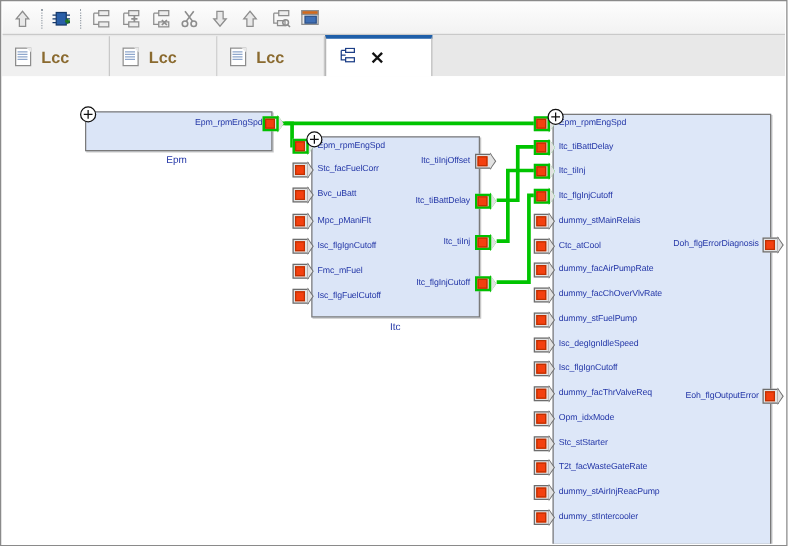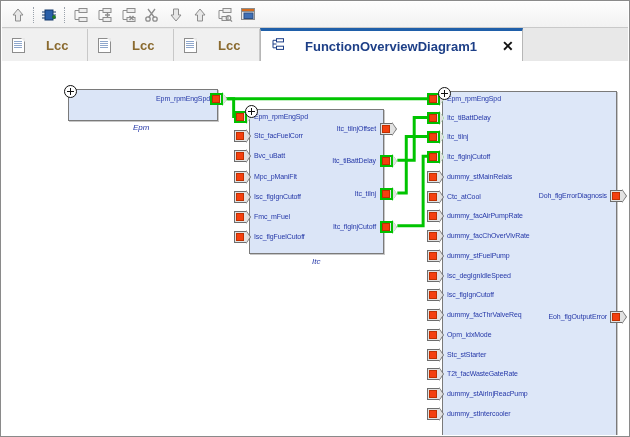--- a/index.html
+++ b/index.html
@@ -25,22 +25,22 @@
 
   
   .tabstrip{
     position:absolute;left:1px;top:27px;right:1px;height:33px;
     background:#e8e8e8;
     box-sizing:border-box;
     display:flex;align-items:flex-end;
   }
   .tab{
     height:32px;min-width:86px;
-    display:flex;align-items:center;gap:21px;
-    padding:0 8px 0 10px;
+    display:flex;align-items:center;gap:8px;
+    padding:0 24px 0 10px;
     box-sizing:border-box;
     background:#f0f0f0;
     border-right:1px solid #c8c8c8;
     color:#8a6a2f;
     font-size:13px;font-weight:bold;
     position:relative;
   }
   .tab .lbl{white-space:nowrap;}
   .tab.active{
     background:#ffffff;
@@ -66,21 +66,21 @@
   
   .canvas{
     position:absolute;left:1px;top:60px;right:1px;bottom:1px;
     background:#ffffff;overflow:hidden;
   }
 
   
   .blk{position:absolute;box-sizing:border-box;background:#dbe5f7;
        border:1px solid #7a7a7a;box-shadow:1px 1px 0 rgba(0,0,0,.22);}
   .blk.tall{background:#dde7f8;}
-  .blk-name{position:absolute;font-size:8px;color:#2538a8;white-space:nowrap;font-style:italic;}
+  .blk-name{position:absolute;font-size:8px;color:#2538a8;white-space:nowrap;}
 
   
   .plus{
     position:absolute;width:13px;height:13px;border-radius:50%;
     background:#ffffff;border:1.6px solid #111;box-sizing:border-box;
     display:flex;align-items:center;justify-content:center;z-index:6;
   }
   .plus:before{content:"";position:absolute;width:7px;height:1.8px;background:#111;}
   .plus:after{content:"";position:absolute;width:1.8px;height:7px;background:#111;}
 
@@ -226,21 +226,20 @@
       <span class="lbl">Lcc</span>
     </div>
     <div class="tab active">
       <span style="flex:0 0 auto;">
         <svg width="13" height="13" viewBox="0 0 13 13">
           <rect x="5.5" y="0.7" width="7" height="3.2" fill="#fff" stroke="#1d3f87"></rect>
           <rect x="5.5" y="8.2" width="7" height="3.2" fill="#fff" stroke="#1d3f87"></rect>
           <path d="M2 2.3 v7.5 h3.5 M2 2.3 h3.5 M2 6 h3.5" fill="none" stroke="#1d3f87"></path>
         </svg>
       </span>
-      <span class="lbl">FunctionOverviewDiagram1</span>
       <span class="closex">✕</span>
     </div>
   </div>
 
   <div class="canvas">
 
     <svg class="wires" viewBox="0 0 628 377">
       <g fill="none" stroke="#00c400" stroke-width="3">
 
         <path d="M221,38 H232 V56 H247"></path>

